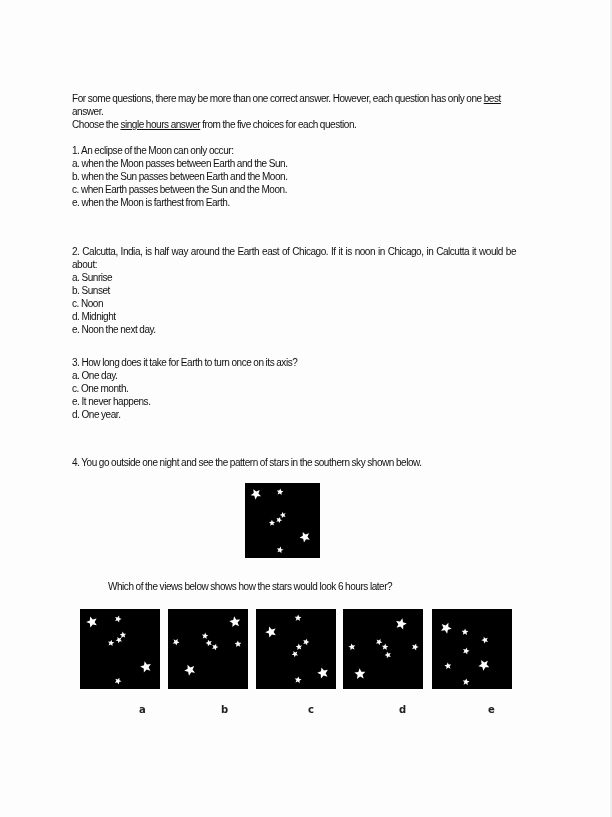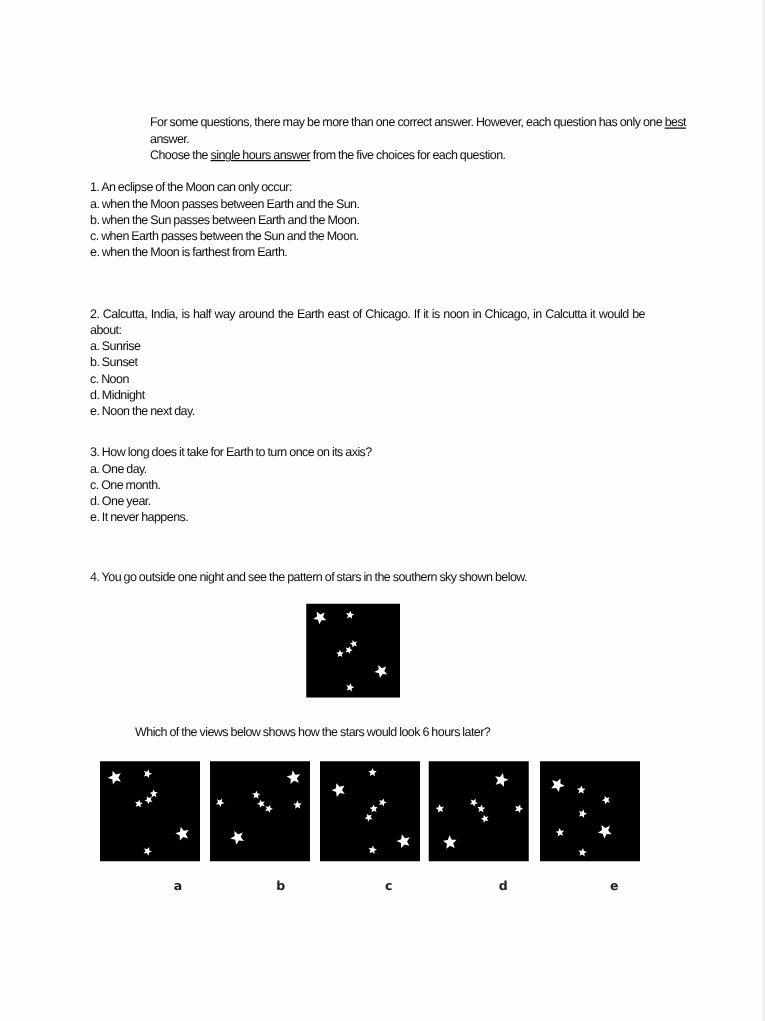--- a/index.html
+++ b/index.html
@@ -14,21 +14,21 @@
   .starbox svg { display: block; width: 100%; height: 100%; }
   .lbl { position: absolute; top: 704px; font-family: "DejaVu Sans", sans-serif;
          font-weight: bold; font-size: 10px; color: #222; }
   .edge { position: absolute; right: 0; top: 0; width: 2px; height: 817px; background: #eee; }
 </style>
 </head>
 <body>
 
 <div class="edge"></div>
 
-<div class="txt" style="top:92px;margin-left:48px;">
+<div class="txt" style="top:92px;">
   <p><span>For some questions, there may be more than one correct answer. However, each question has only one </span><u>best</u><span> answer.</span></p>
   <p><span>Choose the </span><u>single hours answer</u><span> from the five choices for each question.</span></p>
 </div>
 
 <div class="txt" style="top:144px;">
   <p>1. An eclipse of the Moon can only occur:</p>
   <p>a. when the Moon passes between Earth and the Sun.</p>
   <p>b. when the Sun passes between Earth and the Moon.</p>
   <p>c. when Earth passes between the Sun and the Moon.</p>
   <p>e. when the Moon is farthest from Earth.</p>
@@ -40,22 +40,22 @@
   <p>b. Sunset</p>
   <p>c. Noon</p>
   <p>d. Midnight</p>
   <p>e. Noon the next day.</p>
 </div>
 
 <div class="txt" style="top:356px;">
   <p>3. How long does it take for Earth to turn once on its axis?</p>
   <p>a. One day.</p>
   <p>c. One month.</p>
+  <p>e. It never happens.</p>
   <p>d. One year.</p>
-  <p>e. It never happens.</p>
 </div>
 
 <div class="txt" style="top:456px;">
   <p>4. You go outside one night and see the pattern of stars in the southern sky shown below.</p>
 </div>
 
 <div class="starbox" style="left: 245px; top: 483px; width: 75px; height: 75px; background: rgb(0, 0, 0);">
   <svg viewBox="0 0 75 75">
       <polygon points="8.25,6.24 11.26,8.54 14.68,6.91 13.42,10.49 16.02,13.24 12.24,13.14 10.43,16.47 9.34,12.84 5.62,12.14 8.74,9.99" fill="#ffffff"></polygon>
       <polygon points="35.43,5.53 36.07,7.85 38.44,8.33 36.43,9.67 36.70,12.06 34.81,10.56 32.61,11.56 33.45,9.30 31.83,7.52 34.24,7.62" fill="#ffffff"></polygon>

